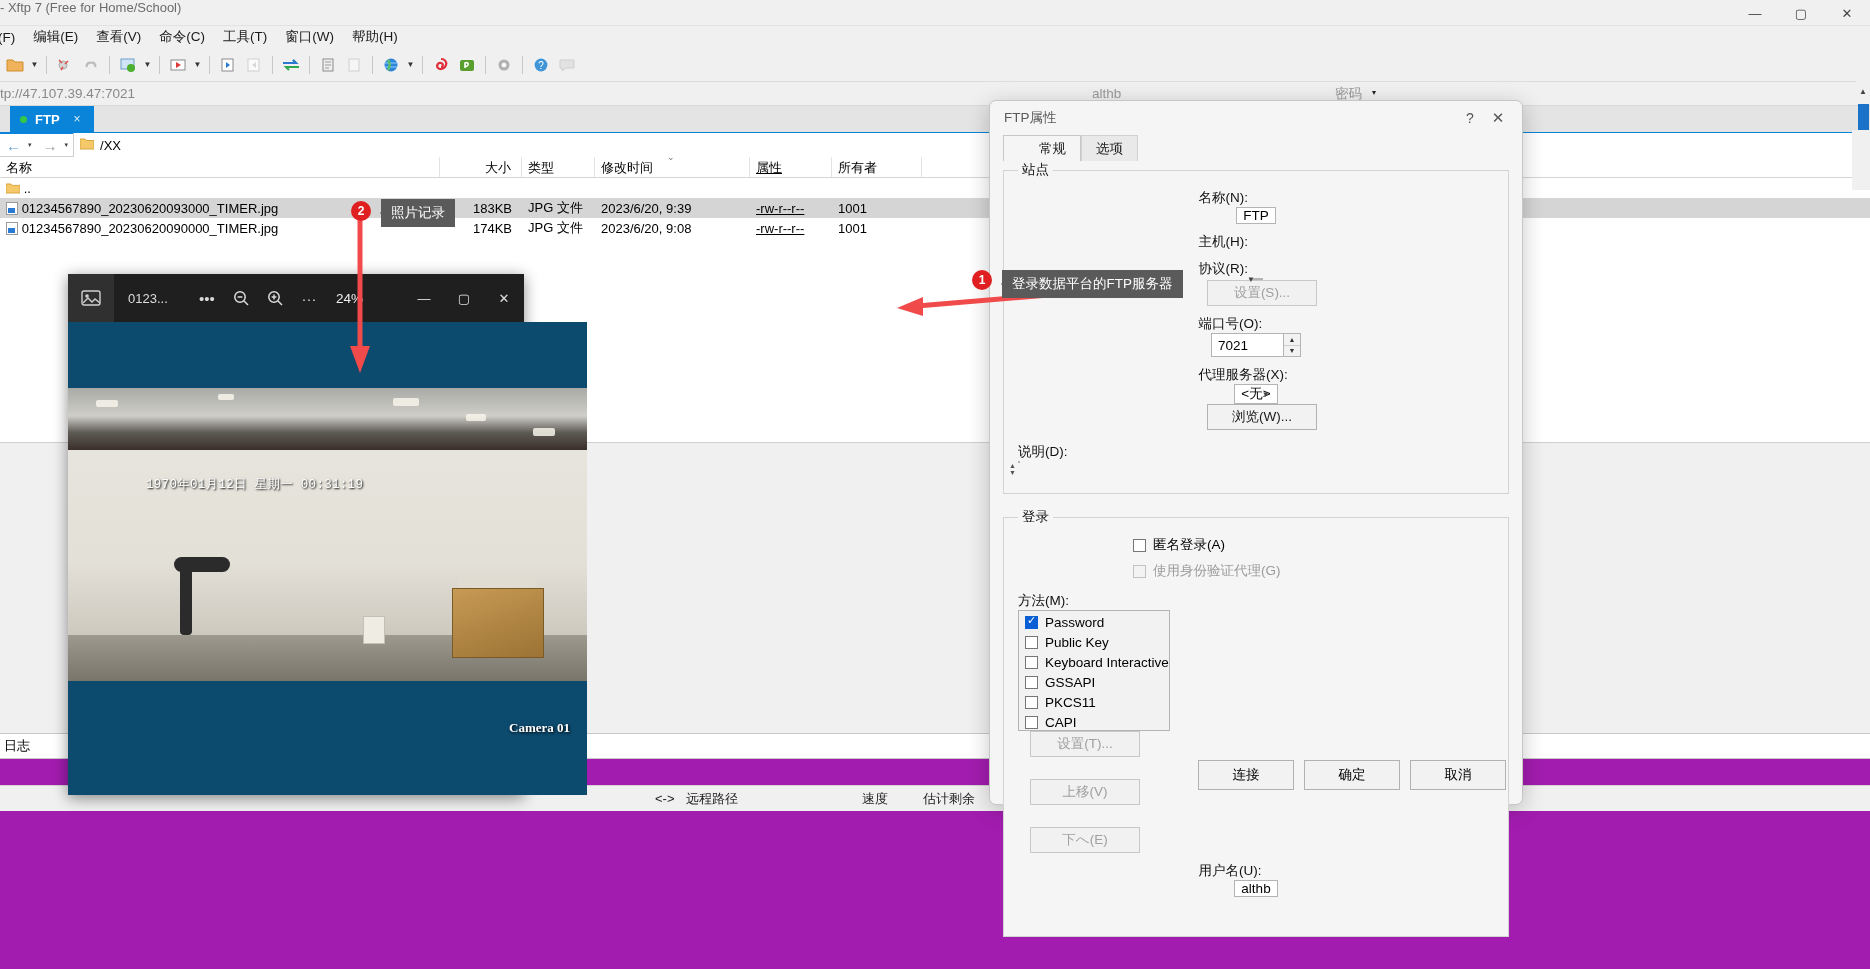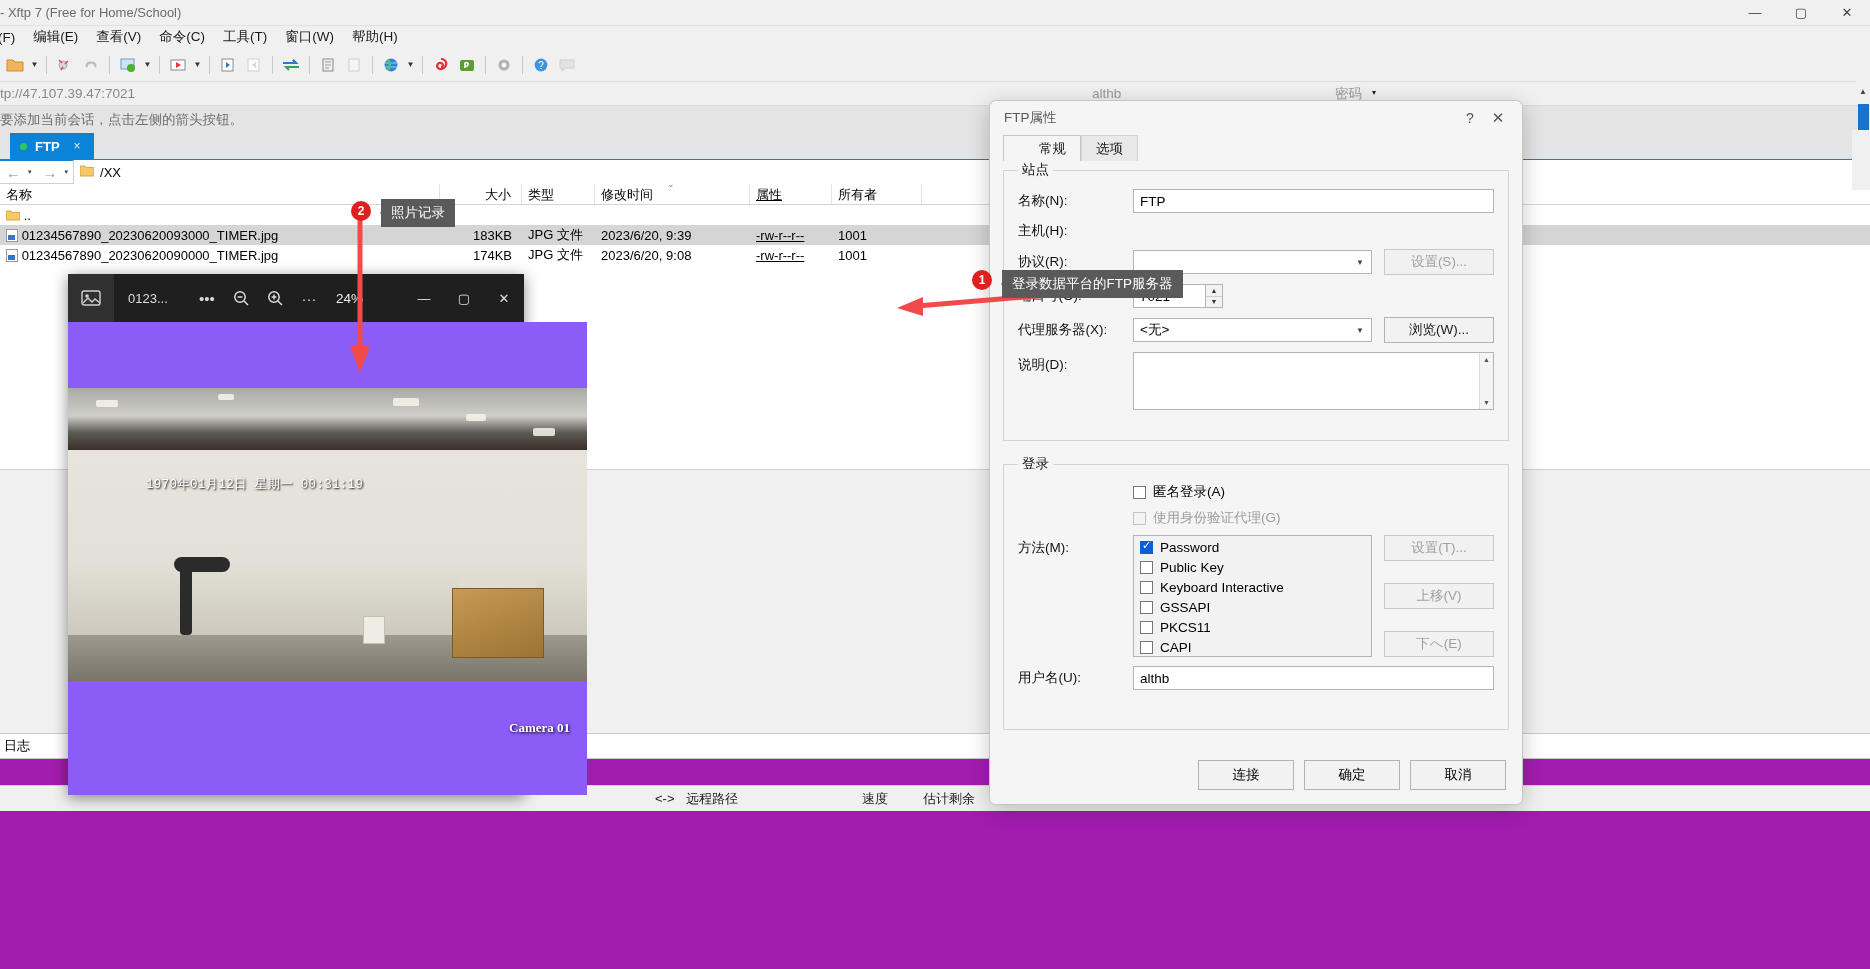--- a/index.html
+++ b/index.html
@@ -5,21 +5,21 @@
   * { box-sizing: border-box; }
   html, body { margin:0; padding:0; }
   body {
     width:1870px; height:969px; position:relative; overflow:hidden;
     font-family:"Liberation Sans","DejaVu Sans",sans-serif;
     font-size:13px; color:#000; background:#fff;
   }
   
   #app { position:absolute; inset:0; background:#f0f0f0; }
 
-  .titlebar { height:26px; background:#f0f0f0; display:flex; align-items:center;
+  .titlebar { height:26px; background:#f0f0f0; display:flex; align-items:flex-start;
               border-bottom:1px solid #e2e2e2; }
   .titlebar .ttl { margin-left:-18px; color:#6b6b6b; font-size:13px; padding-left:18px;}
   .winbtns { margin-left:auto; display:flex; }
   .winbtn { width:46px; height:26px; display:flex; align-items:center; justify-content:center;
             color:#444; font-size:13px; }
 
   .menubar { height:22px; background:#f0f0f0; display:flex; align-items:center;
              padding-left:0; font-size:13.5px; color:#1a1a1a; }
   .menubar .mi { padding:2px 8px; margin-right:2px; white-space:nowrap; }
   .menubar .mi:first-child { margin-left:-10px; }
@@ -86,21 +86,21 @@
   #viewer { position:absolute; left:68px; top:274px; width:456px; height:521px;
             background:#1f1f1f; box-shadow:0 3px 14px rgba(0,0,0,.45); }
   .v-top { height:48px; display:flex; align-items:center; color:#e7e7e7; }
   .v-icon { width:46px; height:48px; background:#303030; display:flex; align-items:center; justify-content:center; }
   .v-title { font-size:13px; color:#ddd; margin-left:14px; width:62px; }
   .v-btn { width:34px; height:48px; display:flex; align-items:center; justify-content:center;
            color:#d8d8d8; font-size:15px; }
   .v-zoomlbl { font-size:13.5px; color:#efefef; margin-left:10px; }
   .v-win { margin-left:auto; display:flex; }
   .v-wbtn { width:40px; height:48px; display:flex; align-items:center; justify-content:center; color:#e0e0e0; font-size:13px; }
-  .v-canvas { position:absolute; left:0; top:48px; width:519px; height:473px; background:#8b5cf6; overflow:hidden; }
+  .v-canvas { position:absolute; left:0; top:48px; width:519px; height:473px; background:#0c4a6e; overflow:hidden; }
   .photo { position:absolute; left:0; top:66px; width:519px; height:293px;
            background:linear-gradient(180deg,#8c8d89 0%,#bdbcb6 16%,#6d6a63 19%,#4a3b35 23%,#dedcd5 30%,#e9e7e0 64%,#d3d0c7 82%,#8e8a80 100%); }
   .ph-ceil { position:absolute; left:0; top:0; width:519px; height:62px;
              background:linear-gradient(180deg,#a9aaa6,#cfcec8 45%,#5d5a54 72%,#3b2f2a 100%); }
   .ph-light { position:absolute; background:#f7f5ea; opacity:.85; border-radius:2px; }
   .ph-wall { position:absolute; left:0; top:62px; width:519px; height:185px;
              background:linear-gradient(180deg,#e6e4dc,#e3e0d7 60%,#cdc9bf 100%); }
   .ph-floor { position:absolute; left:0; top:247px; width:519px; height:46px;
               background:linear-gradient(180deg,#9e998f,#7a756b); }
   .ph-pole { position:absolute; left:112px; top:179px; width:12px; height:68px;
@@ -130,21 +130,21 @@
   .d-tabs { display:flex; padding-left:13px; height:26px; align-items:flex-end; }
   .d-tab { height:26px; padding:0 14px; display:flex; align-items:center; font-size:13.5px;
            background:#e9e9e9; border:1px solid #d2d2d2; border-bottom:none; color:#222; }
   .d-tab.active { background:#f5f5f5; border-color:#c7c7c7;padding-left:35px; }
   .d-body { position:absolute; left:13px; right:13px; top:60px; bottom:58px; }
 
   fieldset.grp { border:1px solid #d3d3d3; border-radius:0; margin:0 0 14px 0;
                  padding:10px 14px 30px 14px; background:#f5f5f5; }
   fieldset.grp legend { font-size:13.5px; padding:0 4px; color:#111; }
 
-  .frow { display:flex; align-items:center; margin-bottom:9px; }
+  .frow { display:flex; align-items:center; margin-bottom:9px;flex-direction:column; }
   .flabel { width:115px; font-size:13.5px; color:#111; }
   .finput { height:24px; border:1px solid #b4b4b4; background:#fff; flex:1;
             display:flex; align-items:center; padding:0 6px; font-size:13.5px; }
   .fcombo { height:24px; border:1px solid #b4b4b4; background:#fff; flex:1;
             display:flex; align-items:center; padding:0 6px; font-size:13.5px; position:relative; }
   .fcombo .arrow { position:absolute; right:7px; font-size:8px; color:#444; }
   .spin { width:90px; display:flex; }
   .spin .val { height:24px; border:1px solid #b4b4b4; background:#fff; flex:1;
                display:flex; align-items:center; padding:0 6px; font-size:13.5px; }
   .spin .btns { width:17px; border:1px solid #b4b4b4; border-left:none; background:#f2f2f2;
@@ -323,23 +323,20 @@
     </div>
   </div>
 
   <div class="addrbar">
     <div class="url">tp://47.107.39.47:7021</div>
     <div class="dd">▾</div>
     <div class="user">althb</div>
     <div class="pwd">密码</div>
   </div>
 
-  <div class="hintbar">
-    <span>要添加当前会话，点击左侧的箭头按钮。</span>
-  </div>
 
   <div class="tabstrip">
     <div class="tab">
       <div class="dot"></div>
       <span>FTP</span>
       <span class="x">×</span>
     </div>
   </div>
 
   <div class="pathbar">

